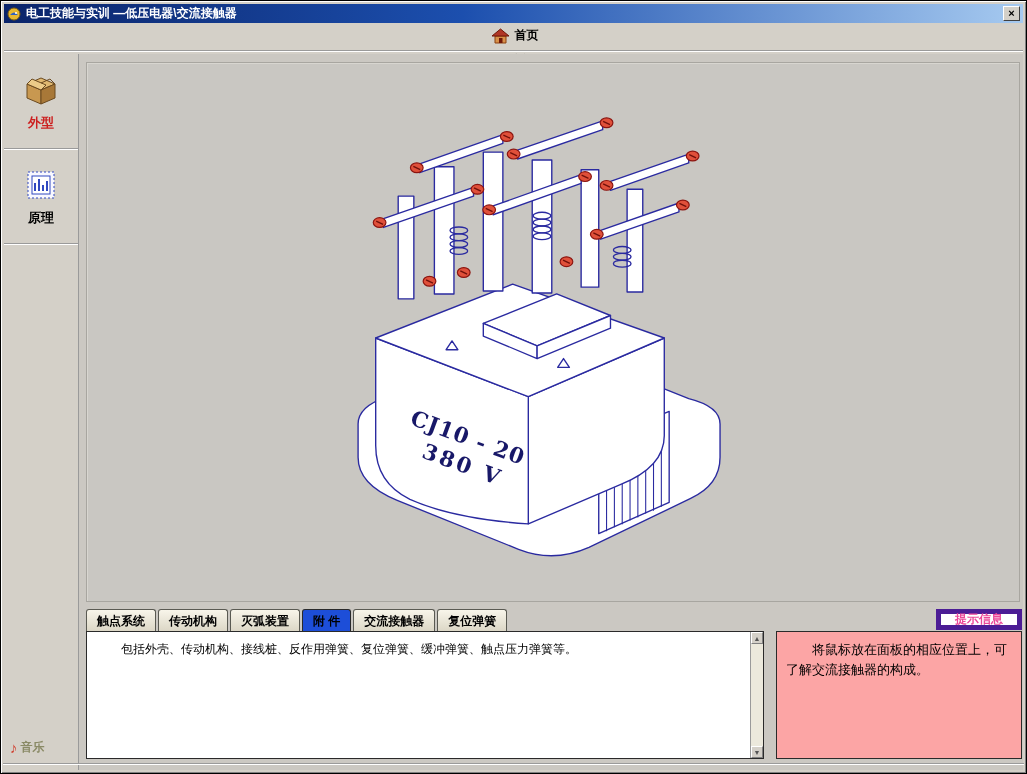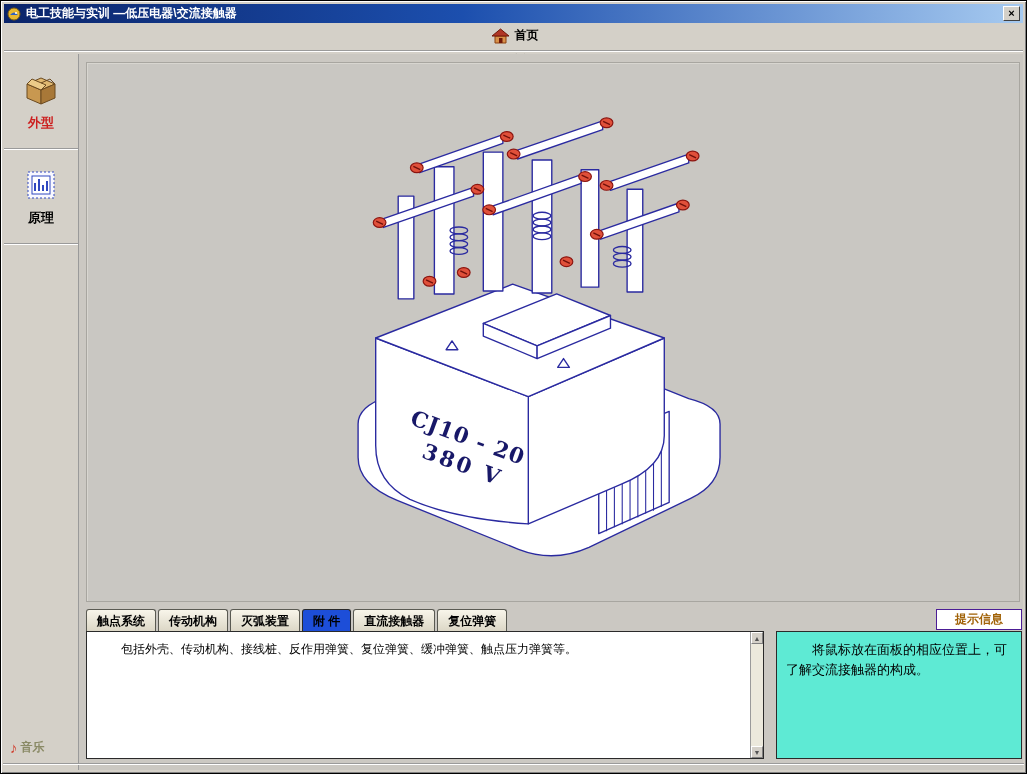--- a/index.html
+++ b/index.html
@@ -113,27 +113,27 @@
   }
   .scroll-arrow {
     height:12px; font-size:7px; line-height:12px; text-align:center; color:#555;
     background:#d4d0c8; border:1px solid; border-color:#fff #808080 #808080 #fff;
   }
   .scroll-arrow.down { position:absolute; bottom:0; left:0; right:0; }
   .scroll-arrow.up { position:absolute; top:0; left:0; right:0; }
   
   .hint-title {
     position:absolute; left:857px; top:555px; width:86px; height:21px;
-    background:#ffffff; border:1px solid #4c1d95;
-    font-size:12px; font-weight:bold; color:#a16207;
+    background:#ffffff; border:5px solid #4c1d95;
+    font-size:12px; font-weight:bold; color:#ec4899;
     display:flex; align-items:center; justify-content:center;
   }
   .hint {
     position:absolute; left:697px; top:577px; width:246px; height:128px;
-    background:#5eead4; border:1px solid #2a2a2a;
+    background:#fca5a5; border:1px solid #2a2a2a;
     padding:8px 9px; font-size:13px; line-height:20px; color:#000;
   }
   .hint p { margin:0; text-indent:2em; }
   
   .bottom-groove {
     position:absolute; left:2px; right:2px; bottom:8px; height:0;
     border-top:1px solid #9a9a9a; border-bottom:1px solid #ffffff; z-index:5;
   }
 </style>
 </head>
@@ -342,21 +342,21 @@
         <text transform="translate(74,318) rotate(20)" font-size="22" font-weight="bold" fill="#181868" font-family="'DejaVu Serif', serif" letter-spacing="1">CJ10 - 20</text>
         <text transform="translate(86,352) rotate(20)" font-size="22" font-weight="bold" fill="#181868" font-family="'DejaVu Serif', serif" letter-spacing="3">380  V</text>
       </svg>
     </div>
 
     <div class="tabs">
       <div class="tab">触点系统</div>
       <div class="tab">传动机构</div>
       <div class="tab">灭弧装置</div>
       <div class="tab active">附 件</div>
-      <div class="tab">直流接触器</div>
+      <div class="tab">交流接触器</div>
       <div class="tab">复位弹簧</div>
     </div>
 
     <div class="desc">
       <div class="desc-text">包括外壳、传动机构、接线桩、反作用弹簧、复位弹簧、缓冲弹簧、触点压力弹簧等。</div>
       <div class="desc-scroll">
         <div class="scroll-arrow up">▲</div>
         <div class="scroll-arrow down">▼</div>
       </div>
     </div>

